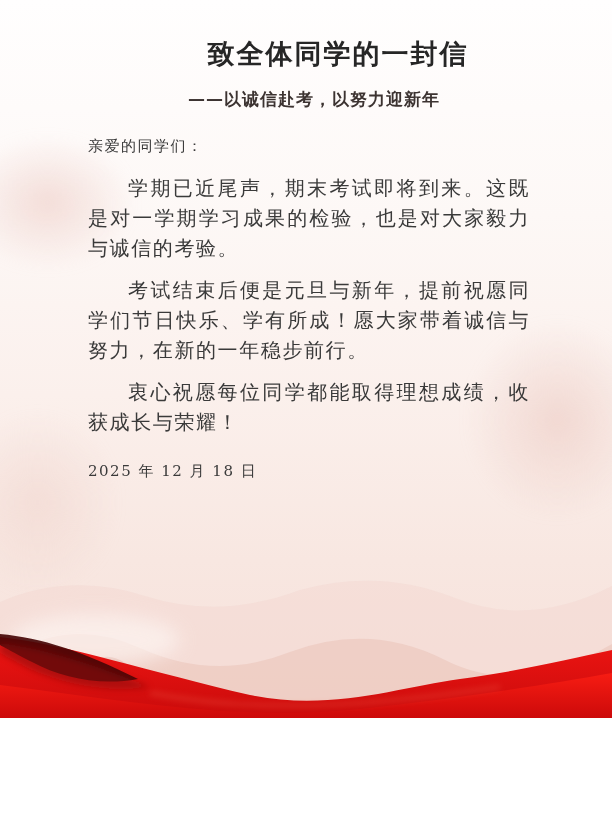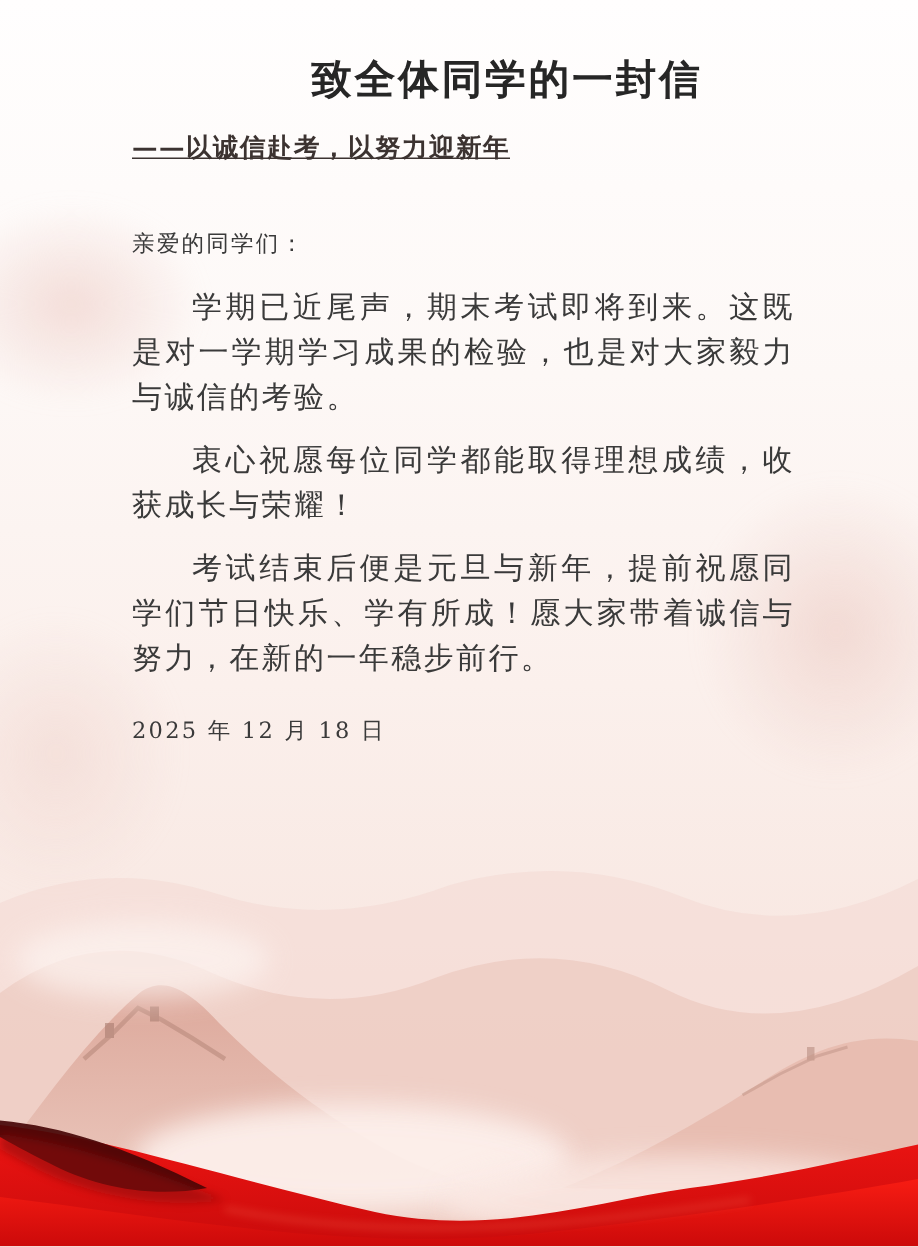--- a/index.html
+++ b/index.html
@@ -8,21 +8,21 @@
     --mountain-pink:#e2b2a6; --mountain-light:#f1d5cd; --mist:#fdf2ee;
   }
   *{box-sizing:border-box;}
   html,body{margin:0;padding:0;}
   body{
     font-family:"DejaVu Serif","Liberation Serif",serif;
     background:#ffffff;
   }
   .page{
     position:relative;
-    width:612px;height:831px;
+    width:612px;height:718px;
     overflow:hidden;
     background:linear-gradient(180deg,#fffefe 0%,#fdf8f6 30%,#fbf0ec 55%,#f8e7e1 78%,#f6e0d9 100%);
   }
   
   .wash{position:absolute;border-radius:50%;filter:blur(7px);pointer-events:none;}
   .wash-top-left{left:-40px;top:135px;width:175px;height:135px;
     background:radial-gradient(ellipse at center,rgba(234,194,186,.50),rgba(234,194,186,0) 70%);}
   .wash-right-mid{left:465px;top:320px;width:185px;height:200px;
     background:radial-gradient(ellipse at center,rgba(231,189,180,.45),rgba(231,189,180,0) 70%);}
   .wash-left-mid{left:-45px;top:410px;width:165px;height:185px;
@@ -41,32 +41,31 @@
     padding-left:58px;
     text-align:center;
     font-size:27px;
     font-weight:700;
     letter-spacing:2px;
     color:var(--title-ink);
     line-height:40px;
   }
   .subtitle{
     margin-top:12px;
-    text-align:left;
+    text-align:center;
     font-size:17px;
     font-weight:700;
     letter-spacing:1px;
     color:var(--subtitle-ink);
     line-height:26px;
     padding-right:0px;
     margin-right:-10px;
-    text-decoration:underline;
   }
   .salutation{
-    margin-top:35px;
+    margin-top:19px;
     font-size:15px;
     letter-spacing:1.5px;
     line-height:30px;
   }
   .para{
     margin:12px 0 0 0;
     text-indent:2em;
     font-size:20px;
     letter-spacing:1.6px;
     line-height:30px;
@@ -156,18 +155,18 @@
     <path d="M0,58 C115,72 235,95 360,82 C460,71 545,58 612,46 L612,91 L0,91 Z" fill="url(#rfront)"></path>
 
     <path d="M150,66 C260,88 380,78 500,60" fill="none" stroke="#ff7a5e" stroke-width="2.5" opacity="0.40" filter="url(#rsoft)"></path>
   </svg>
 
   <div class="content">
     <h1 class="title">致全体同学的一封信</h1>
     <div class="subtitle">——以诚信赴考，以努力迎新年</div>
     <div class="salutation">亲爱的同学们：</div>
     <p class="para">学期已近尾声，期末考试即将到来。这既是对一学期学习成果的检验，也是对大家毅力与诚信的考验。</p>
+    <p class="para">考试结束后便是元旦与新年，提前祝愿同学们节日快乐、学有所成！愿大家带着诚信与努力，在新的一年稳步前行。</p>
     <p class="para">衷心祝愿每位同学都能取得理想成绩，收获成长与荣耀！</p>
-    <p class="para">考试结束后便是元旦与新年，提前祝愿同学们节日快乐、学有所成！愿大家带着诚信与努力，在新的一年稳步前行。</p>
     <div class="date">2025 年 12 月 18 日</div>
   </div>
 
 </div>
 
 </body></html>

